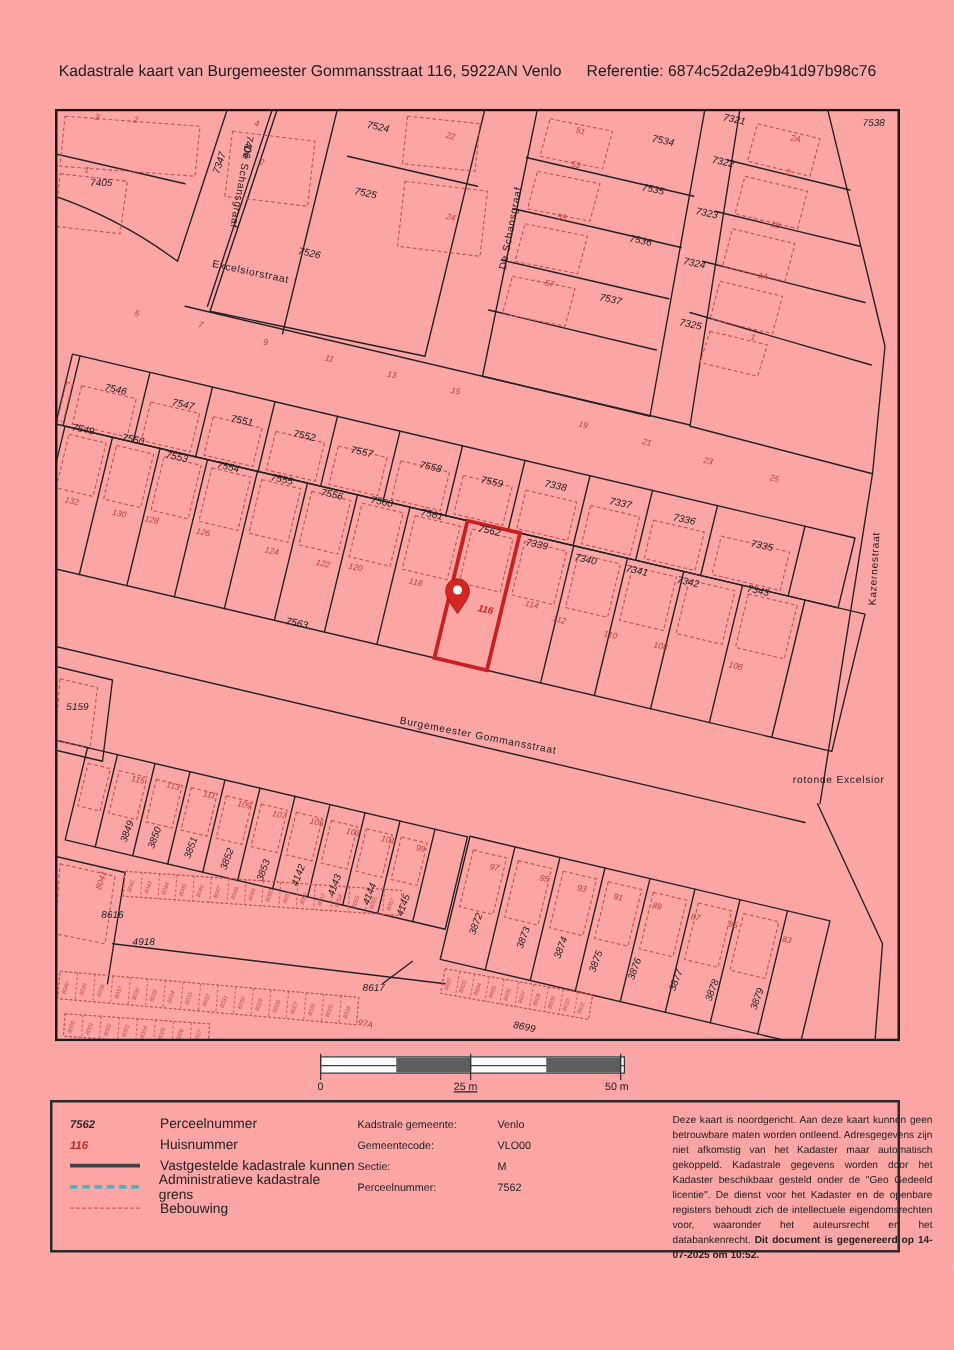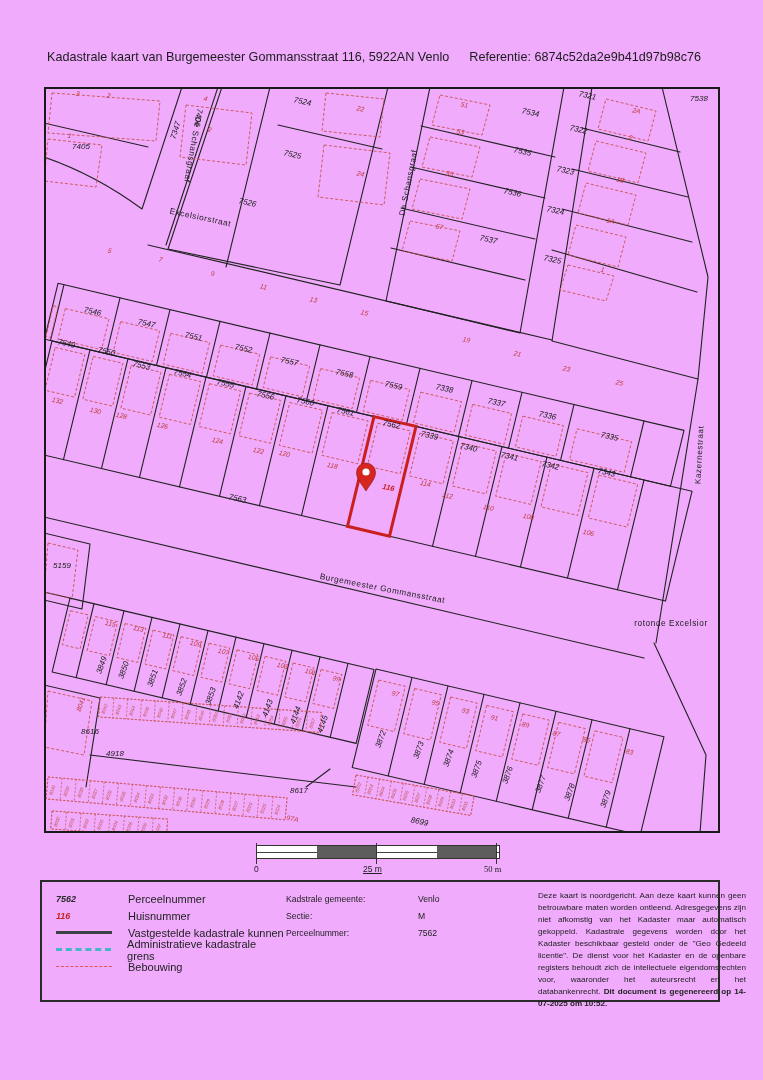--- a/index.html
+++ b/index.html
@@ -1,16 +1,16 @@
 <!DOCTYPE html>
 <html><head>
 <meta charset="utf-8">
 <style>
   html,body{margin:0;padding:0;background:#e8e8e8;}
-  .sheet{position:relative;width:763px;height:1080px;background:#f0abfc;overflow:hidden;
+  .sheet{position:relative;width:763px;height:1080px;background:#fca5a5;overflow:hidden;
          font-family:"Liberation Sans",sans-serif;color:#1c1c1c;}
   .header{position:absolute;left:47px;top:50px;font-size:12.6px;white-space:nowrap;}
   .header .ref{margin-left:20px;}
   .mapwrap{position:absolute;left:44px;top:87px;width:676px;height:746px;}
   svg text{font-family:"Liberation Sans",sans-serif;text-anchor:middle;}
   .ln{fill:none;stroke:#222;stroke-width:1.1;stroke-linejoin:round;stroke-linecap:round;}
   .bld{fill:none;stroke:#c8524c;stroke-width:0.9;stroke-dasharray:3 2;stroke-linejoin:round;}
   .gln{fill:none;stroke:#c8524c;stroke-width:0.7;stroke-dasharray:2.2 1.6;}
   .selp{fill:none;stroke:#c91f1f;stroke-width:3;stroke-linejoin:miter;}
   .t-s{font-size:8.2px;fill:#202020;letter-spacing:0.6px;}
@@ -30,21 +30,21 @@
   .lgkey{width:72px;font-size:9px;font-weight:bold;font-style:italic;color:#2b2b2b;}
   .lgkey.red{color:#c02828;}
   .sw{width:56px;height:0;margin-right:16px;}
   .sw-solid{border-top:3px solid #3d4247;}
   .sw-orange{border-top:3px dashed #e2a23b;}
   .sw-teal{border-top:3px dashed #43b7c6;}
   .sw-red{border-top:1.4px dashed #e05555;}
   .lglabel{font-size:11px;color:#222;}
   .infocol{position:absolute;left:244px;top:9px;width:212px;}
   .inforow{display:flex;height:16.8px;align-items:center;}
-  .infolabel{width:132px;font-size:8.6px;color:#222;}
+  .infolabel{width:112px;font-size:8.6px;color:#222;}
   .infoval{font-size:8.6px;color:#222;}
   .disccol{position:absolute;left:458px;top:8px;width:208px;font-size:8.1px;line-height:1.48;color:#222;text-align:justify;margin-left:38px;}
 </style>
 </head>
 <body>
 
 <div class="sheet">
 
   <div class="header">
     <span>Kadastrale kaart van Burgemeester Gommansstraat 116, 5922AN Venlo</span><span class="ref">Referentie: 6874c52da2e9b41d97b98c76</span>
@@ -439,21 +439,21 @@
     <div class="sb-bar">
       <div class="sb-mid"></div>
       <div class="sb-seg" style="left:60px;width:60px;"></div>
       <div class="sb-seg" style="left:180px;width:60px;"></div>
     </div>
     <div class="sb-tick" style="left:0;"></div>
     <div class="sb-tick" style="left:120px;"></div>
     <div class="sb-tick" style="left:240px;"></div>
     <span class="sb-lab" style="left:-2px;">0</span>
     <span class="sb-lab" style="left:107px;text-decoration:underline;">25 m</span>
-    <span class="sb-lab" style="left:228px;font-family:Liberation Serif, serif;">50 m</span>
+    <span class="sb-lab" style="left:228px;">50 m</span>
   </div>
 
   <div class="footer">
     <div class="lgcol">
       <div class="lgrow">
         <span class="lgkey">7562</span>
         <span class="lglabel">Perceelnummer</span>
       </div>
       <div class="lgrow">
         <span class="lgkey red">116</span>
@@ -471,20 +471,24 @@
         <span class="sw sw-red"></span>
         <span class="lglabel">Bebouwing</span>
       </div>
     </div>
     <div class="infocol">
       <div class="inforow">
           <span class="infolabel">Kadstrale gemeente:</span>
           <span class="infoval">Venlo</span>
         </div>
       <div class="inforow">
+          <span class="infolabel">Gemeentecode:</span>
+          <span class="infoval">VLO00</span>
+        </div>
+      <div class="inforow">
           <span class="infolabel">Sectie:</span>
           <span class="infoval">M</span>
         </div>
       <div class="inforow">
           <span class="infolabel">Perceelnummer:</span>
           <span class="infoval">7562</span>
         </div>
     </div>
     <div class="disccol">
       <span>Deze kaart is noordgericht. Aan deze kaart kunnen geen betrouwbare maten worden ontleend. Adresgegevens zijn niet afkomstig van het Kadaster maar automatisch gekoppeld. Kadastrale gegevens worden door het Kadaster beschikbaar gesteld onder de "Geo Gedeeld licentie". De dienst voor het Kadaster en de openbare registers behoudt zich de intellectuele eigendomsrechten voor, waaronder het auteursrecht en het databankenrecht.</span>

